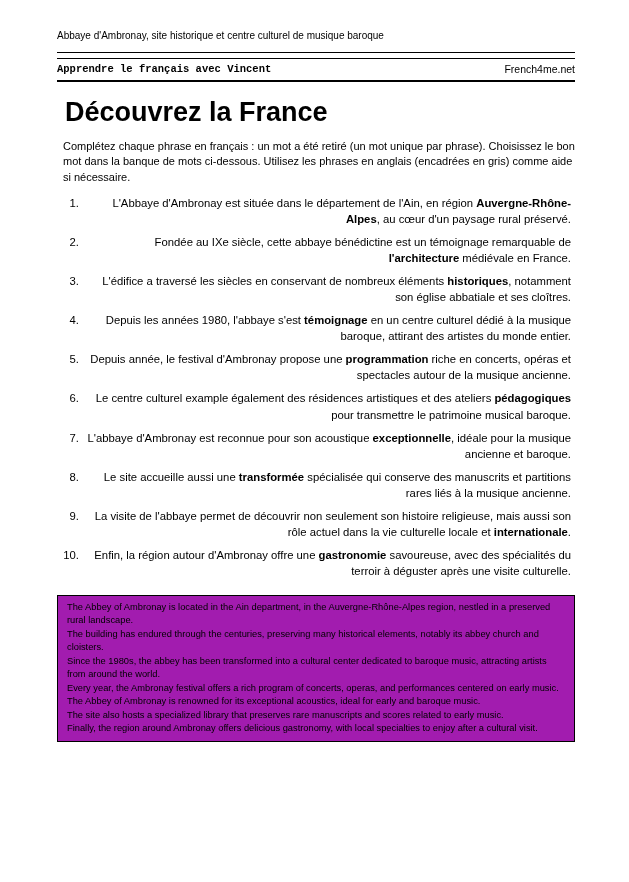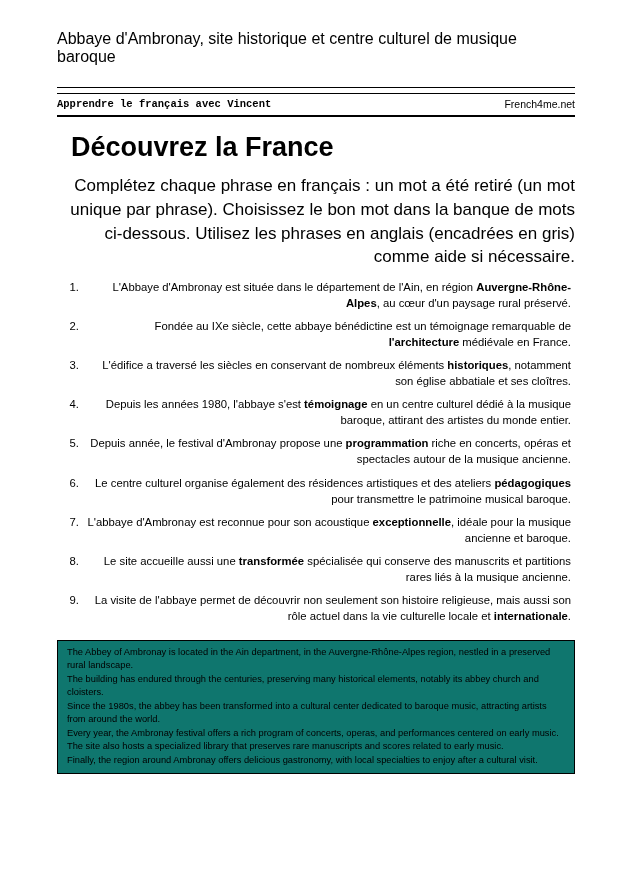--- a/index.html
+++ b/index.html
@@ -11,66 +11,65 @@
     color: #000000;
     font-family: "Liberation Sans", sans-serif;
     overflow: hidden;
   }
   .page {
     width: 629px;
     height: 882px;
     padding: 30px 54px 20px 57px;
   }
   .site-line {
-    font-size: 16px;
-    padding-bottom: 21px;
+    font-size: 10px;
+    padding-bottom: 11px;
     border-bottom: 1px solid #000;
   }
   .brand-bar {
     display: flex;
     justify-content: space-between;
     align-items: center;
     margin-top: 5px;
     border-top: 1.5px solid #000;
     border-bottom: 2.5px solid #000;
     padding: 4px 0 5px 0;
     font-size: 10.5px;
   }
   .brand-left { font-weight: bold; font-family: Liberation Mono, monospace; }
   .brand-right { font-weight: normal; }
   .title {
     font-size: 27px;
     font-weight: bold;
-    margin: 15px 0 11px 14px;
+    margin: 15px 0 11px 8px;
   }
   .instructions {
-    font-size: 17px;
+    font-size: 11px;
     line-height: 1.4;
     margin: 0 0 10px 6px;
-    text-align: right;
   }
   .list { margin-top: 6px; }
   .item {
     display: flex;
     font-size: 11.3px;
     line-height: 1.42;
     margin-bottom: 7px;
   }
   .num {
     flex: 0 0 30px;
     width: 30px;
     text-align: right;
     padding-right: 8px;
   }
   .txt { margin: 0; flex: 1; padding-right: 4px; text-align: right; }
   .txt b { font-weight: bold; }
   .english-box {
     margin-top: 16px;
     border: 1px solid #000;
-    background: #0f766e;
+    background: #a21caf;
     padding: 5px 9px 6px 9px;
     font-size: 9.3px;
     line-height: 1.45;
   }
   .english-box p { margin: 0; }
 </style>
 </head>
 <body>
 
 <div class="page">
@@ -108,43 +107,48 @@
       <p class="txt"><span>Depuis les années 1980, l'abbaye s'est </span><b>témoignage</b><span> en un centre culturel dédié à la musique baroque, attirant des artistes du monde entier.</span></p>
     </div>
 
     <div class="item">
       <span class="num">5.</span>
       <p class="txt"><span>Depuis année, le festival d'Ambronay propose une </span><b>programmation</b><span> riche en concerts, opéras et spectacles autour de la musique ancienne.</span></p>
     </div>
 
     <div class="item">
       <span class="num">6.</span>
-      <p class="txt"><span>Le centre culturel organise également des résidences artistiques et des ateliers </span><b>pédagogiques</b><span> pour transmettre le patrimoine musical baroque.</span></p>
+      <p class="txt"><span>Le centre culturel example également des résidences artistiques et des ateliers </span><b>pédagogiques</b><span> pour transmettre le patrimoine musical baroque.</span></p>
     </div>
 
     <div class="item">
       <span class="num">7.</span>
       <p class="txt"><span>L'abbaye d'Ambronay est reconnue pour son acoustique </span><b>exceptionnelle</b><span>, idéale pour la musique ancienne et baroque.</span></p>
     </div>
 
     <div class="item">
       <span class="num">8.</span>
       <p class="txt"><span>Le site accueille aussi une </span><b>transformée</b><span> spécialisée qui conserve des manuscrits et partitions rares liés à la musique ancienne.</span></p>
     </div>
 
     <div class="item">
       <span class="num">9.</span>
       <p class="txt"><span>La visite de l'abbaye permet de découvrir non seulement son histoire religieuse, mais aussi son rôle actuel dans la vie culturelle locale et </span><b>internationale</b><span>.</span></p>
     </div>
 
+    <div class="item">
+      <span class="num">10.</span>
+      <p class="txt"><span>Enfin, la région autour d'Ambronay offre une </span><b>gastronomie</b><span> savoureuse, avec des spécialités du terroir à déguster après une visite culturelle.</span></p>
+    </div>
 
   </div>
 
   <div class="english-box">
     <p>The Abbey of Ambronay is located in the Ain department, in the Auvergne-Rhône-Alpes region, nestled in a preserved rural landscape.</p>
     <p>The building has endured through the centuries, preserving many historical elements, notably its abbey church and cloisters.</p>
     <p>Since the 1980s, the abbey has been transformed into a cultural center dedicated to baroque music, attracting artists from around the world.</p>
     <p>Every year, the Ambronay festival offers a rich program of concerts, operas, and performances centered on early music.</p>
+    <p>The Abbey of Ambronay is renowned for its exceptional acoustics, ideal for early and baroque music.</p>
     <p>The site also hosts a specialized library that preserves rare manuscripts and scores related to early music.</p>
     <p>Finally, the region around Ambronay offers delicious gastronomy, with local specialties to enjoy after a cultural visit.</p>
   </div>
 
 </div>
 
 </body></html>

